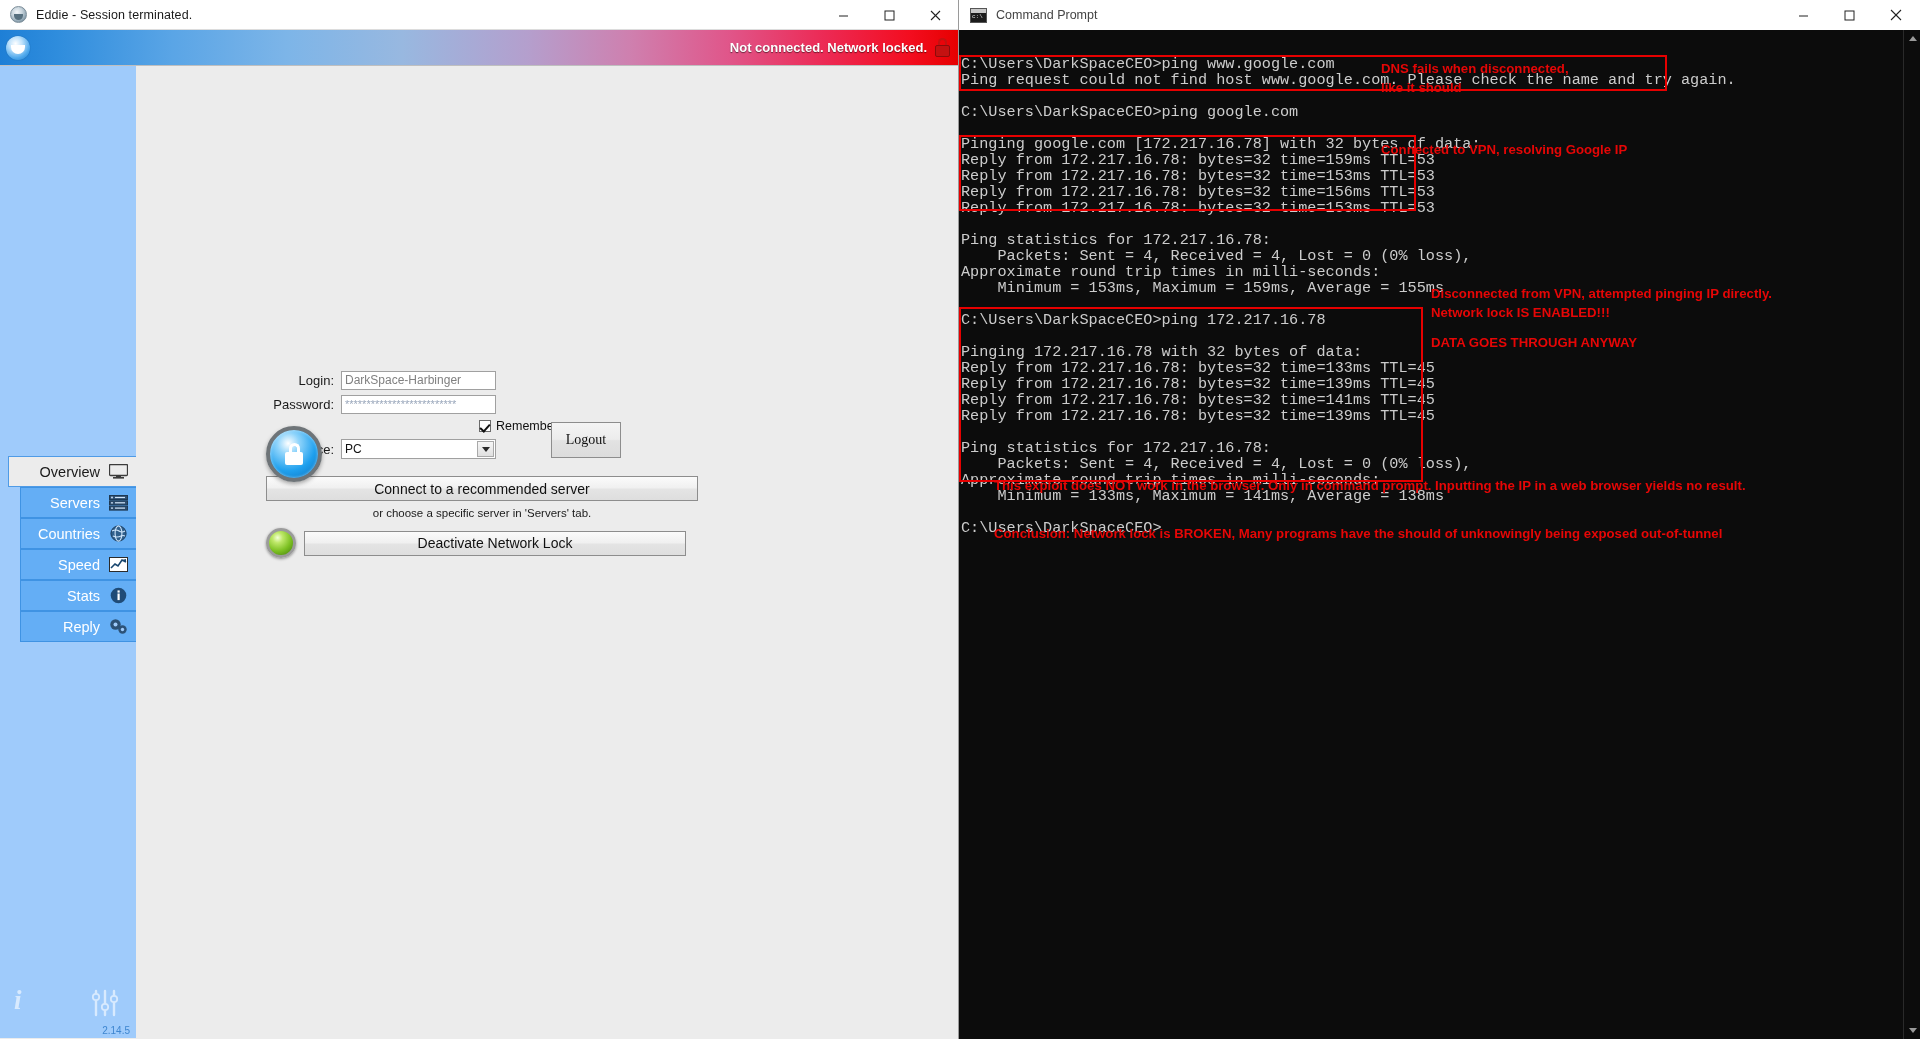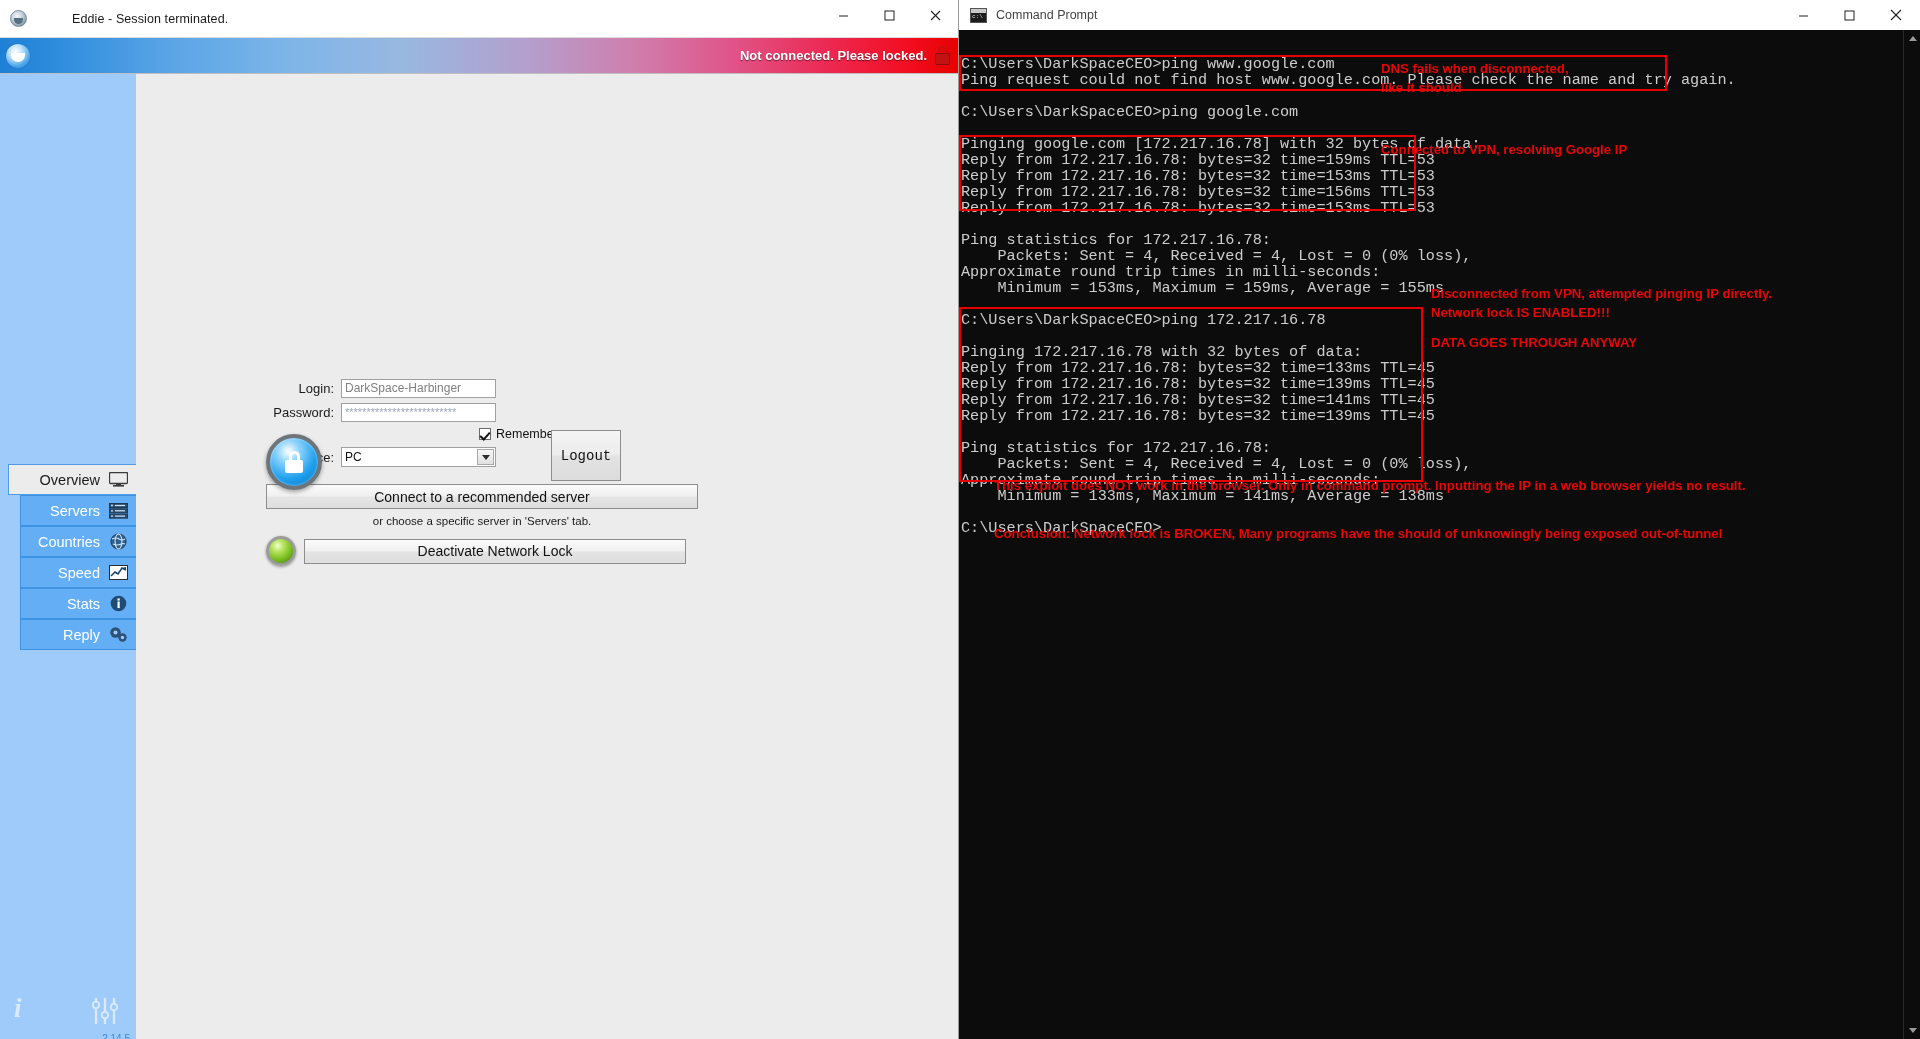--- a/index.html
+++ b/index.html
@@ -23,26 +23,25 @@
     position: absolute;
     left: 0; top: 0;
     width: 959px;
     height: 1039px;
     background: #ececec;
     border-right: 1px solid #9a9a9a;
   }
 
   #eddie-titlebar {
     position: relative;
-    height: 38px;
+    height: 30px;
     background: #ffffff;
     border-bottom: 1px solid #dcdcdc;
     display: flex;
     align-items: center;
-    gap: 36px;
   }
   #eddie-titlebar .tb-icon {
     width: 17px; height: 17px;
     margin-left: 10px; margin-right: 9px;
     border-radius: 50%;
     background: radial-gradient(circle at 40% 34%, #f2f6f9 0%, #c8d4dc 38%, #8ea4b2 70%, #5d7180 100%);
     border: 1px solid #7b8d99;
     position: relative;
   }
   #eddie-titlebar .tb-icon::after {
@@ -280,27 +279,27 @@
   .txt-input.pw {
     color: #9aa7bb;
     letter-spacing: 0px;
     font-size: 11px;
   }
   #logout-btn {
     position: absolute;
     left: 285px;
     top: 51px;
     width: 70px;
-    height: 51px;
+    height: 36px;
     background: linear-gradient(to bottom, #f4f4f4 0%, #ececec 48%, #e2e2e2 52%, #dcdcdc 100%);
     border: 1px solid #8d8d8d;
     font-size: 14px;
     color: #111;
     display: flex; align-items: center; justify-content: center;
-    font-family: Liberation Mono, monospace;
+    font-family: Liberation Serif, serif;
   }
   #remember-row {
     display: flex;
     align-items: center;
     gap: 5px;
     margin-left: 213px;
     margin-top: 3px;
     margin-bottom: 6px;
   }
   #remember-row .cb {
@@ -534,21 +533,21 @@
           <svg width="11" height="11" viewBox="0 0 11 11">
               <line x1="1" y1="1" x2="10" y2="10" stroke="#222" stroke-width="1.1"></line>
               <line x1="10" y1="1" x2="1" y2="10" stroke="#222" stroke-width="1.1"></line>
             </svg>
         </div>
       </div>
     </div>
 
     <div id="eddie-statusbar">
       <div class="sb-logo"></div>
-      <div class="sb-text">Not connected. Please locked.</div>
+      <div class="sb-text">Not connected. Network locked.</div>
       <div class="sb-lock">
         <div class="shackle"></div>
           <div class="body"></div>
       </div>
     </div>
 
     <div id="eddie-body">
 
       <div id="eddie-sidebar">
         <div id="sidebar-nav">

